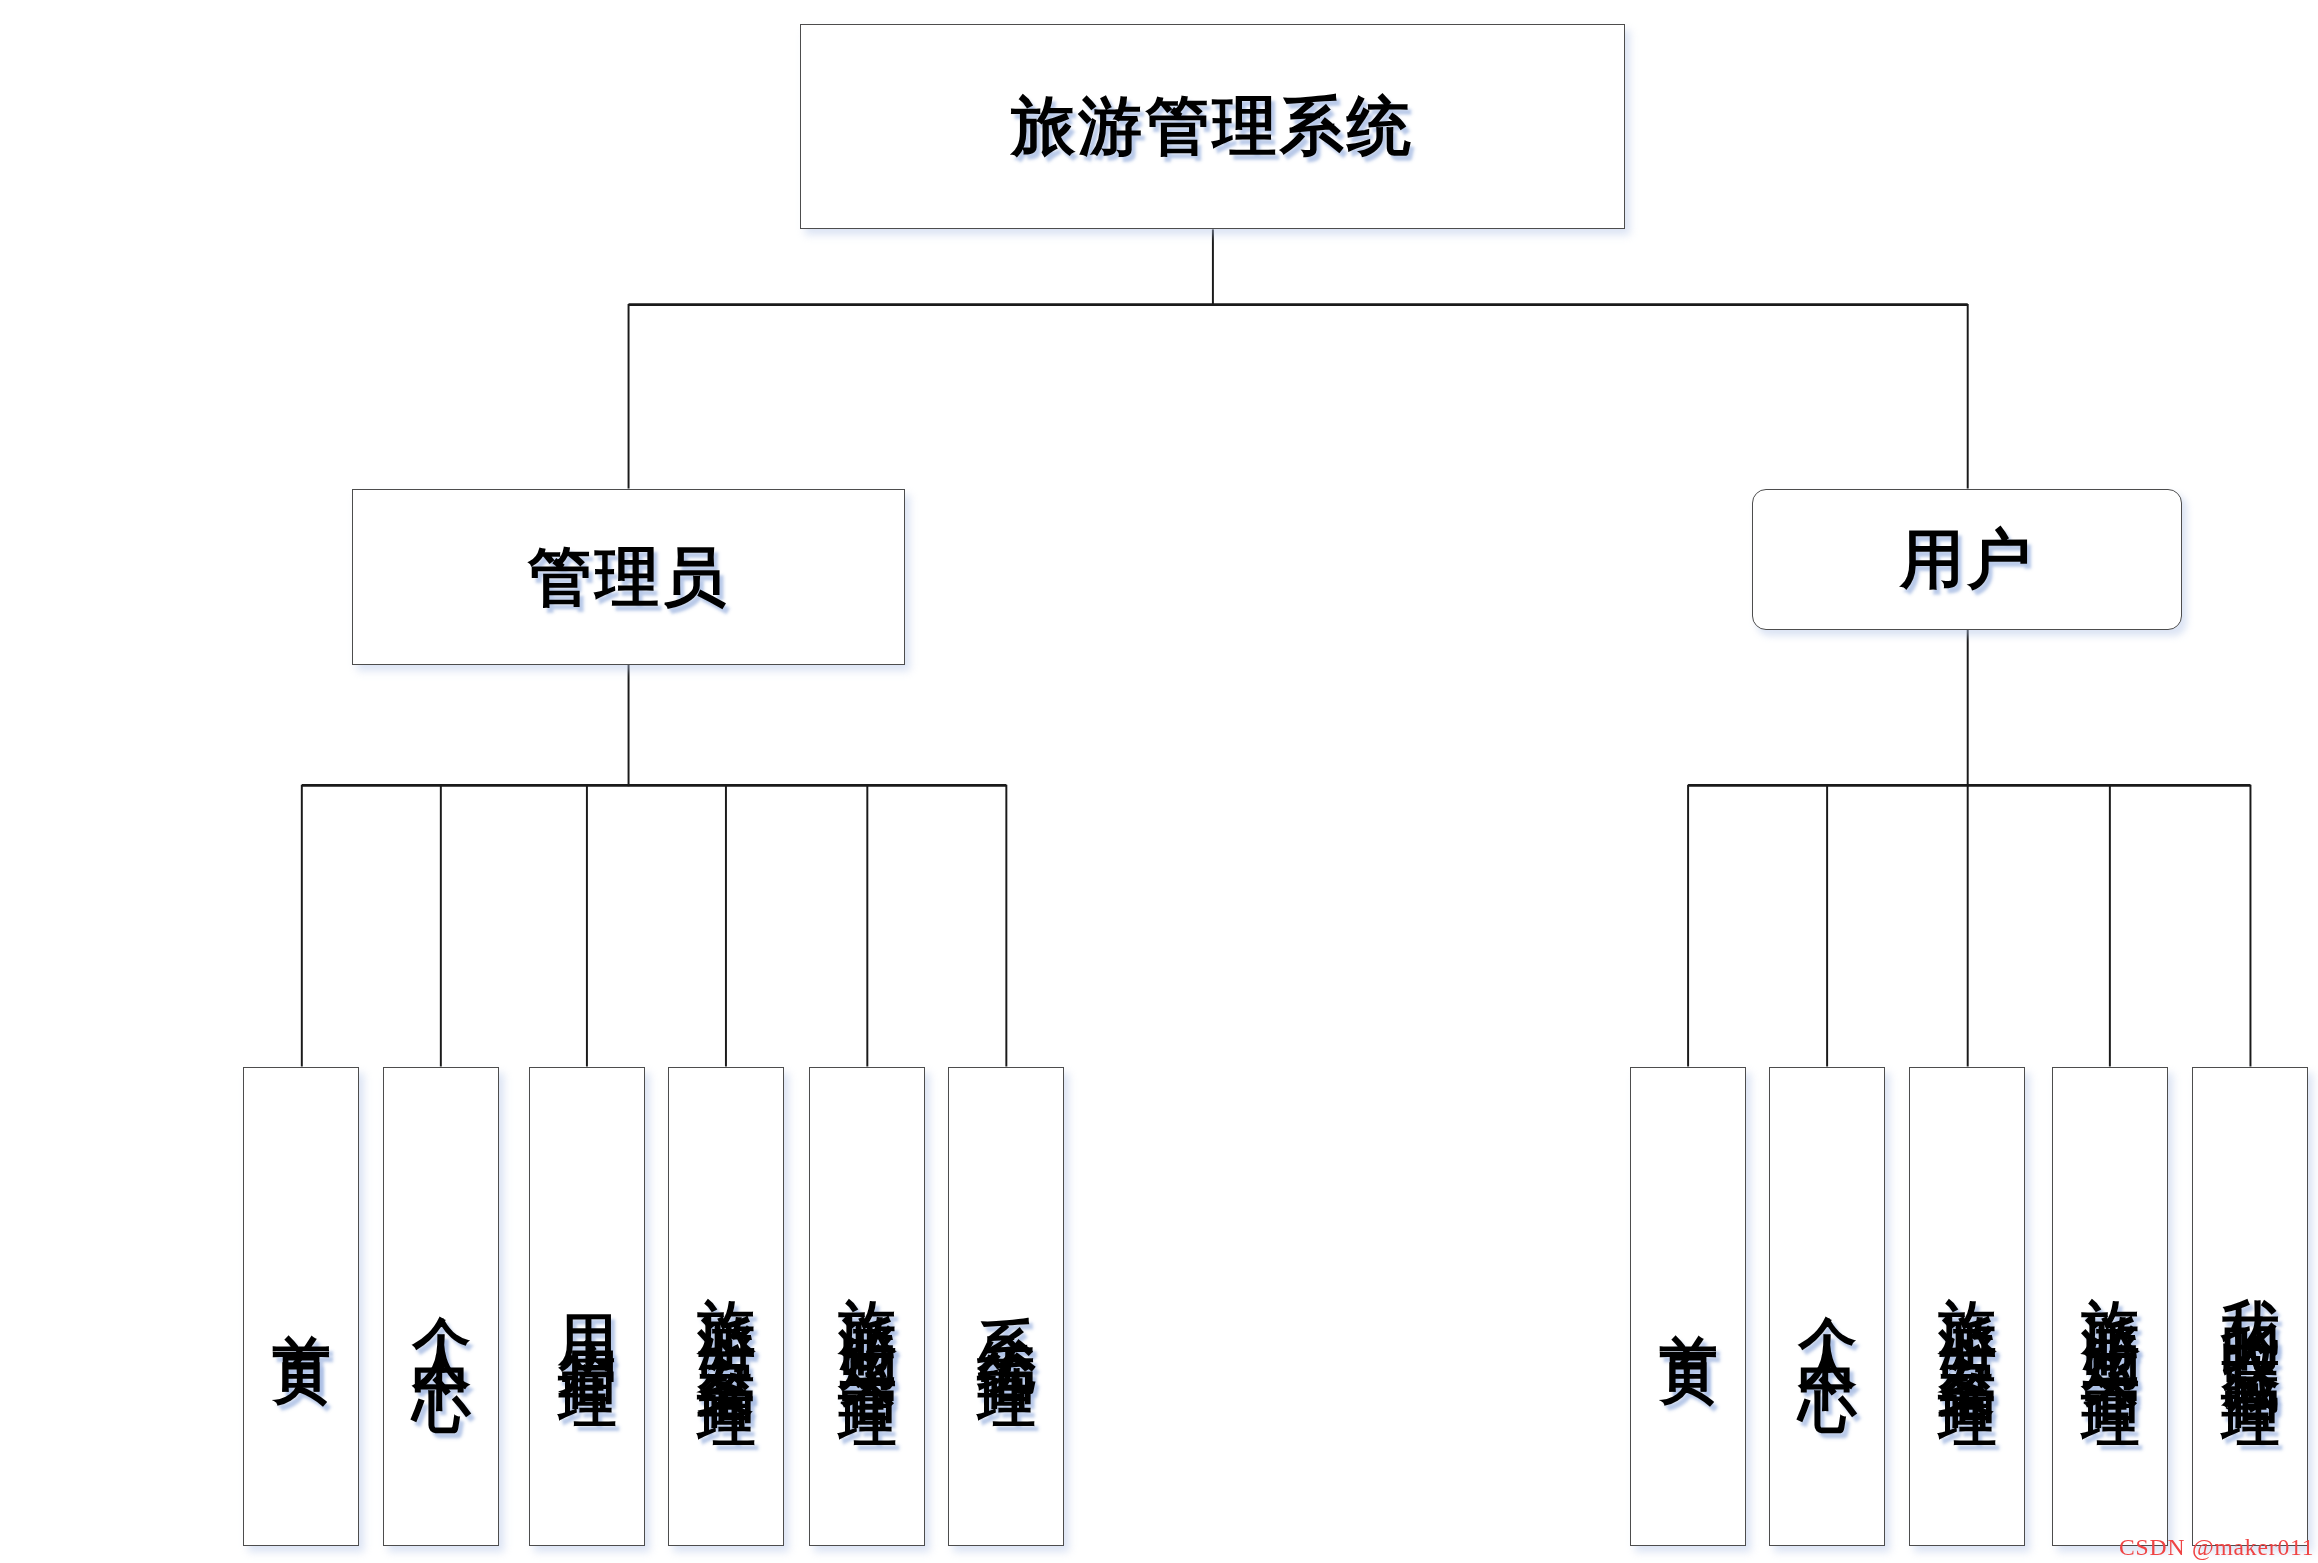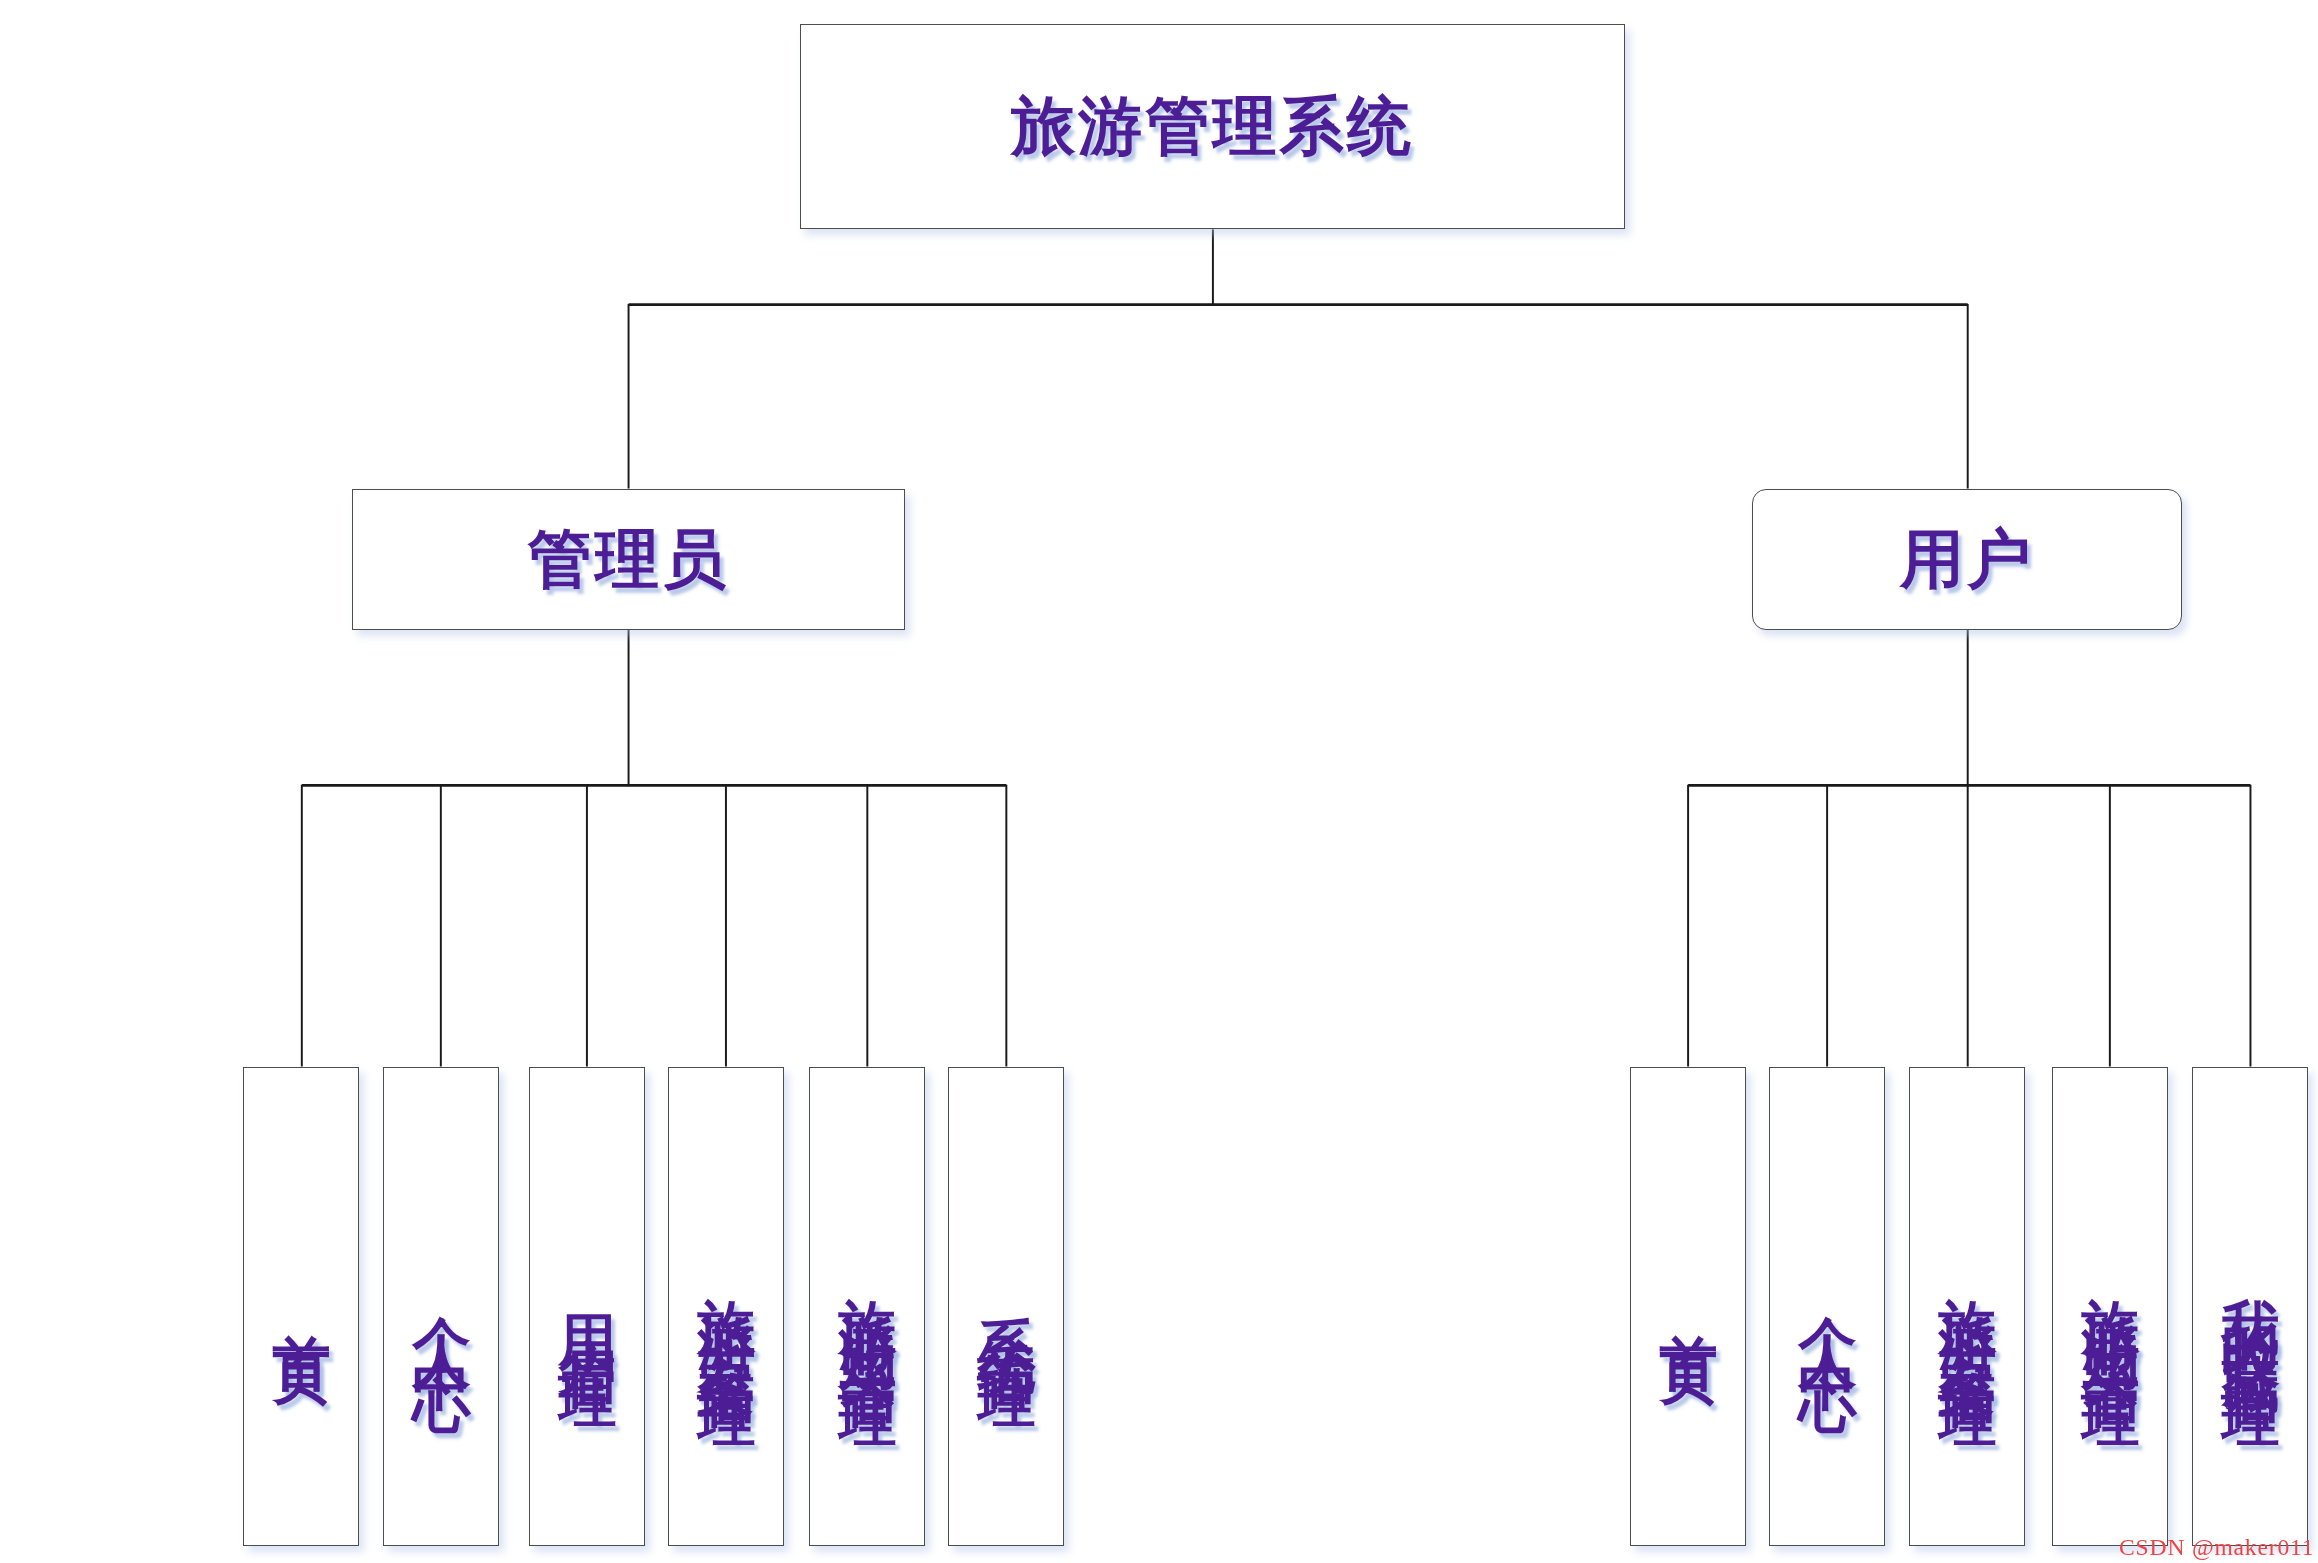--- a/index.html
+++ b/index.html
@@ -32,41 +32,41 @@
     position: absolute;
     background: #ffffff;
     border: 1.6px solid #4d4d4d;
     box-shadow: 4.7px 5.5px 7.9px rgba(178,196,230,0.45);
     display: flex;
     align-items: center;
     justify-content: center;
     box-sizing: border-box;
   }
   .node .label {
-    color: #4c1d95;
+    color: #000000;
     font-weight: 700;
     text-shadow: 3.9px 4.7px 3.1px rgba(170,190,228,0.85);
     white-space: nowrap;
   }
   .h-node .label {
     font-size: 64px;
     letter-spacing: 3.1px;
   }
   .v-node {
     writing-mode: vertical-rl;
     text-orientation: upright;
   }
   .v-node .label {
     font-size: 58px;
     letter-spacing: 19px;
     line-height: 116px;
   }
   
   #root-node  { left: 800px; top: 24px;  width: 825px; height: 205px; }
-  #admin-node { left: 352px;  top: 489px; width: 553px;  height: 141px; }
+  #admin-node { left: 352px;  top: 489px; width: 553px;  height: 176px; }
   #user-node  { left: 1752px; top: 489px; width: 430px;  height: 141px; border-radius: 14px; }
   .leaf { top: 1067px; width: 116px; height: 479px; }
   #a-child-0 { left: 243px; }
   #a-child-1 { left: 383px; }
   #a-child-2 { left: 529px; }
   #a-child-3 { left: 668px; }
   #a-child-4 { left: 809px; }
   #a-child-5 { left: 948px; }
   #u-child-0 { left: 1630px; }
   #u-child-1 { left: 1769px; }

